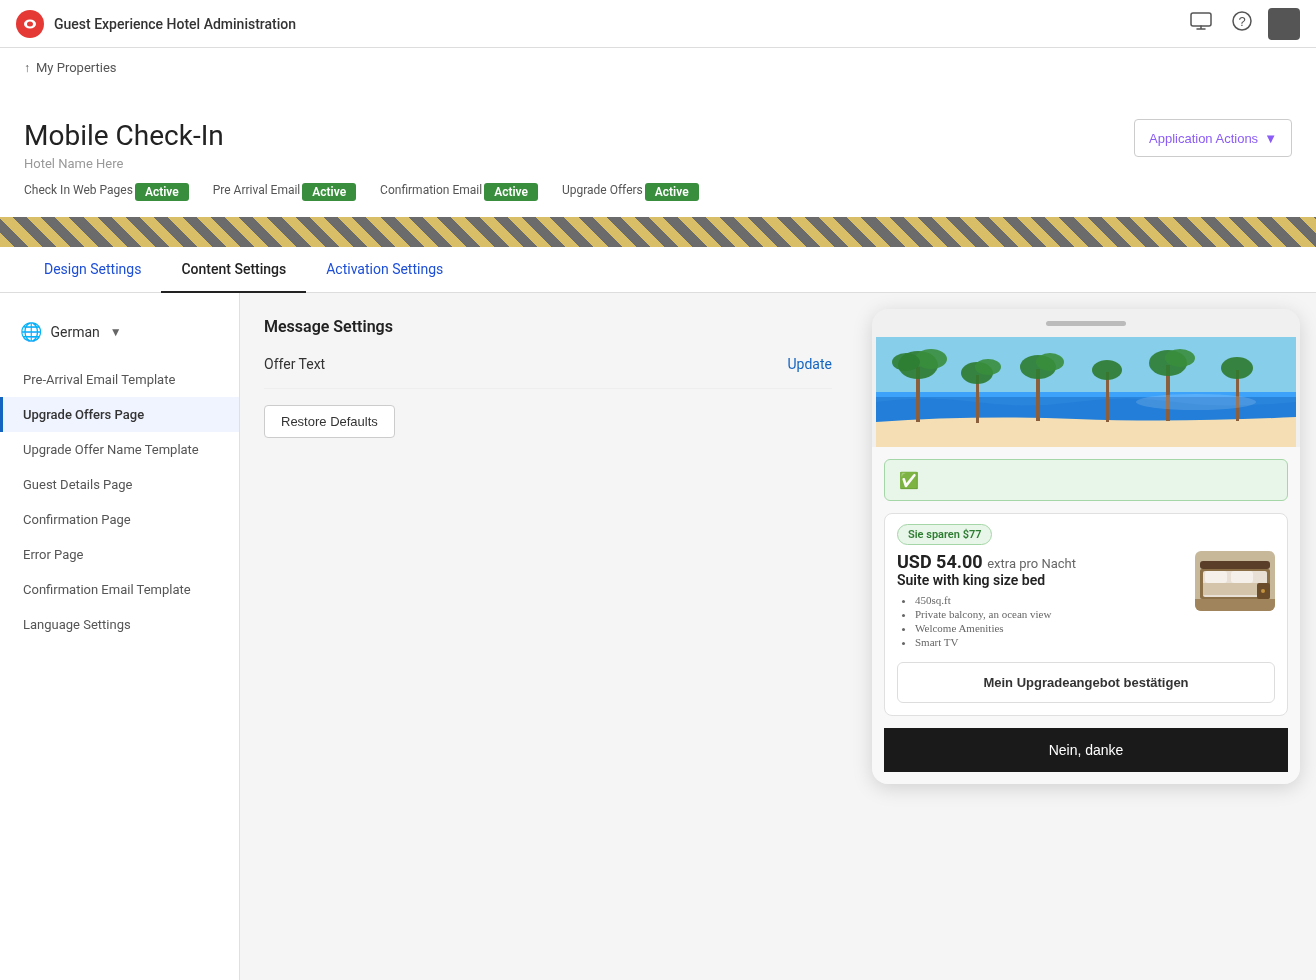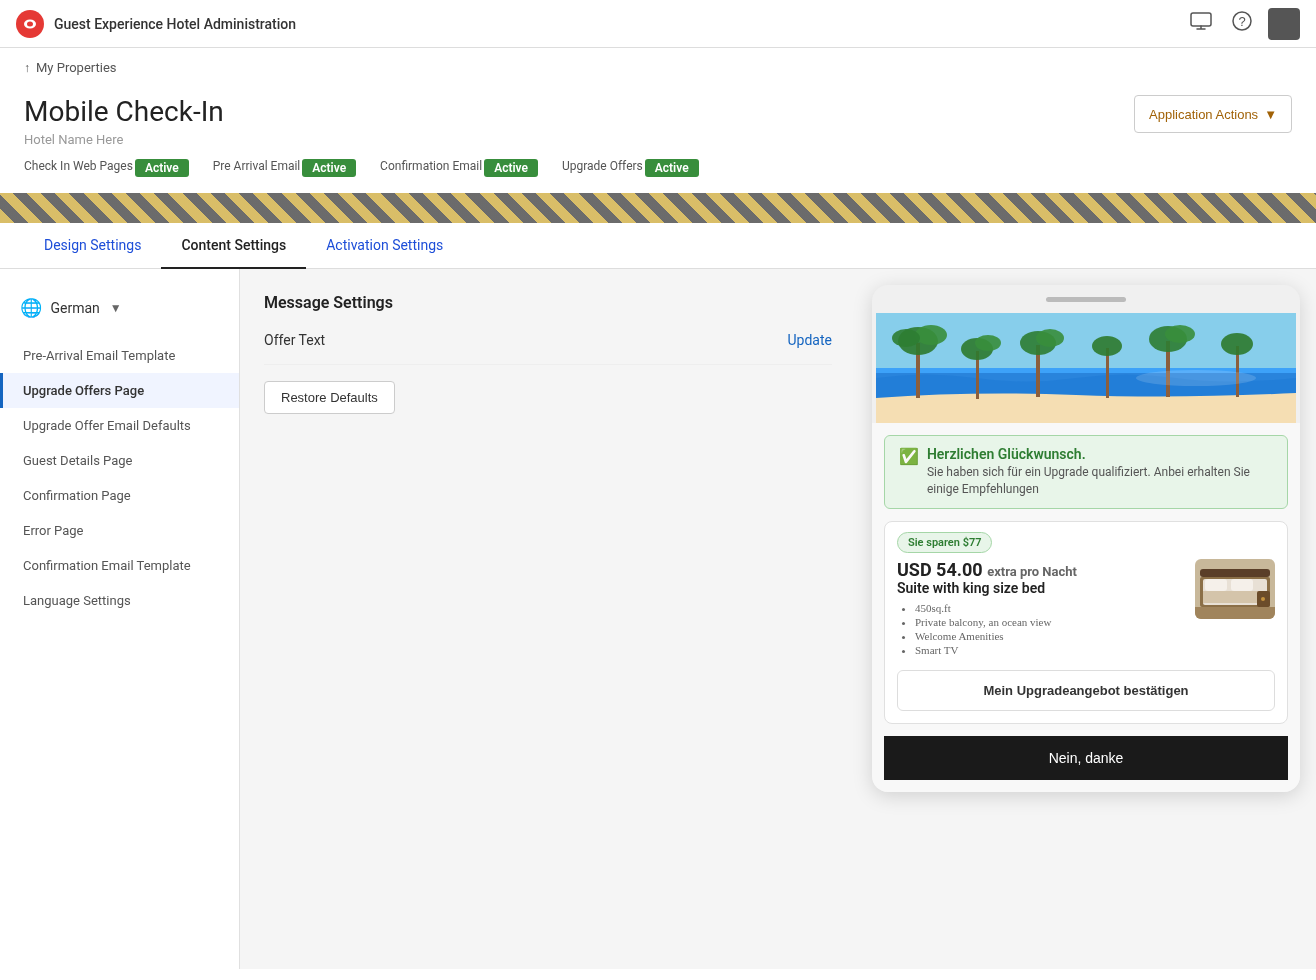--- a/index.html
+++ b/index.html
@@ -18,31 +18,31 @@
     .user-avatar { width: 32px; height: 32px; background: #555; border-radius: 4px; }
 
     
     .page { background: #fff; min-height: calc(100vh - 48px); }
 
     
     .breadcrumb { padding: 12px 24px; display: flex; align-items: center; gap: 6px; color: #555; font-size: 13px; }
     .breadcrumb-arrow { font-size: 12px; }
 
     
-    .page-header { padding: 8px 24px 16px; display: flex; align-items: flex-start; justify-content: space-between; }
+    .page-header { padding: 8px 24px 16px; display: flex; align-items: flex-start; justify-content: space-between; margin-top: 24px; }
     .page-header-left {}
     .page-title { font-size: 28px; font-weight: 400; color: #222; margin-bottom: 4px; }
     .page-subtitle { font-size: 13px; color: #999; margin-bottom: 12px; }
     .status-badges { display: flex; gap: 24px; flex-wrap: wrap; }
     .status-group { display: flex; flex-direction: row; gap: 2px; }
     .status-label { font-size: 12px; color: #555; }
     .badge { display: inline-block; background: #388e3c; color: white; font-size: 12px; font-weight: 600; padding: 2px 10px; border-radius: 3px; }
     .app-actions-btn {
       display: flex; align-items: center; gap: 6px; border: 1px solid #ccc; background: #fff;
-      padding: 8px 14px; border-radius: 4px; cursor: pointer; font-size: 13px; color: #a16207;
+      padding: 8px 14px; border-radius: 4px; cursor: pointer; font-size: 13px; color: #8b5cf6;
       white-space: nowrap; height: 38px;
     }
 
     
     .hero-banner {
       height: 30px;
       background: repeating-linear-gradient(
         45deg,
         #c9a227 0px, #c9a227 10px,
         #2c2c2c 10px, #2c2c2c 20px
@@ -97,21 +97,21 @@
     }
     .success-icon { color: #388e3c; font-size: 16px; flex-shrink: 0; margin-top: 1px; }
     .success-title { font-size: 14px; font-weight: 600; color: #2e7d32; margin-bottom: 2px; }
     .success-text { font-size: 12px; color: #555; line-height: 1.4; }
 
     .offer-card { background: #fff; border-radius: 8px; border: 1px solid #e0e0e0; overflow: hidden; margin-bottom: 12px; }
     .savings-badge { display: inline-block; background: #e8f5e9; color: #2e7d32; border: 1px solid #a5d6a7; border-radius: 12px; font-size: 11px; font-weight: 600; padding: 3px 10px; margin: 10px 12px 6px; }
     .offer-details { display: flex; padding: 0 12px 12px; gap: 10px; align-items: flex-start; }
     .offer-text-block { flex: 1; }
     .offer-price { font-size: 18px; font-weight: 700; color: #222; }
-    .offer-price-extra { font-size: 13px; font-weight: 700; color: #666; }
+    .offer-price-extra { font-size: 13px; font-weight: 400; color: #666; }
     .offer-room-name { font-size: 14px; font-weight: 600; color: #222; margin-bottom: 6px; }
     .offer-amenities { list-style: disc; padding-left: 18px; font-family: Liberation Serif, serif; }
     .offer-amenities li { font-size: 11px; color: #666; margin-bottom: 2px; }
     .offer-img { width: 80px; height: 60px; border-radius: 6px; overflow: hidden; flex-shrink: 0; }
     .room-img-svg { width: 100%; height: 100%; }
 
     .confirm-btn-wrapper { padding: 0 12px 12px; }
     .confirm-offer-btn {
       width: 100%; padding: 12px; background: #fff; border: 1px solid #ddd;
       border-radius: 6px; font-size: 13px; color: #333; cursor: pointer; text-align: center; font-weight: 700;
@@ -201,21 +201,21 @@
 
     <div class="sidebar">
       <div class="language-selector">
         <span class="globe-icon">🌐</span>
         <span class="language-text">German</span>
         <span class="chevron-icon">▼</span>
       </div>
       <ul class="sidebar-nav">
         <li class="sidebar-item">Pre-Arrival Email Template</li>
         <li class="sidebar-item active">Upgrade Offers Page</li>
-        <li class="sidebar-item">Upgrade Offer Email Defaults</li>
+        <li class="sidebar-item">Upgrade Offer Name Template</li>
         <li class="sidebar-item">Guest Details Page</li>
         <li class="sidebar-item">Confirmation Page</li>
         <li class="sidebar-item">Error Page</li>
         <li class="sidebar-item">Confirmation Email Template</li>
         <li class="sidebar-item">Language Settings</li>
       </ul>
     </div>
 
     <div class="content-area">
       <div class="message-settings-title">Message Settings</div>
@@ -270,24 +270,20 @@
             <ellipse cx="361" cy="31" rx="16" ry="11" fill="#2d7a2d" opacity="0.9"></ellipse>
 
             <ellipse cx="320" cy="65" rx="60" ry="8" fill="#fff" opacity="0.15"></ellipse>
           </svg>
         </div>
 
         <div class="phone-content">
           
           <div class="success-banner">
             <span class="success-icon">✅</span>
-            <div>
-              <div class="success-title">Herzlichen Glückwunsch.</div>
-              <div class="success-text">Sie haben sich für ein Upgrade qualifiziert. Anbei erhalten Sie einige Empfehlungen</div>
-            </div>
           </div>
 
           
           <div class="offer-card">
             <div class="savings-badge">Sie sparen $77</div>
             <div class="offer-details">
               <div class="offer-text-block">
                 <div class="offer-price">
                   <span>USD 54.00</span>
                   <span class="offer-price-extra">extra pro Nacht</span>

